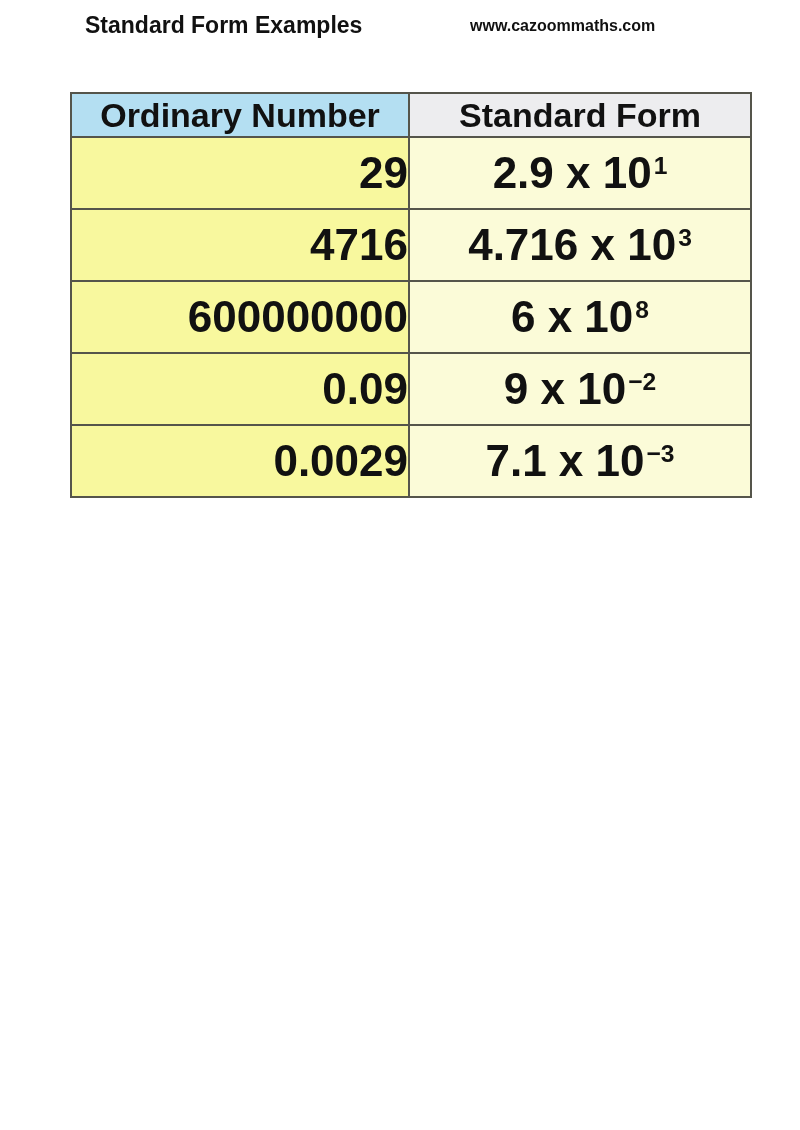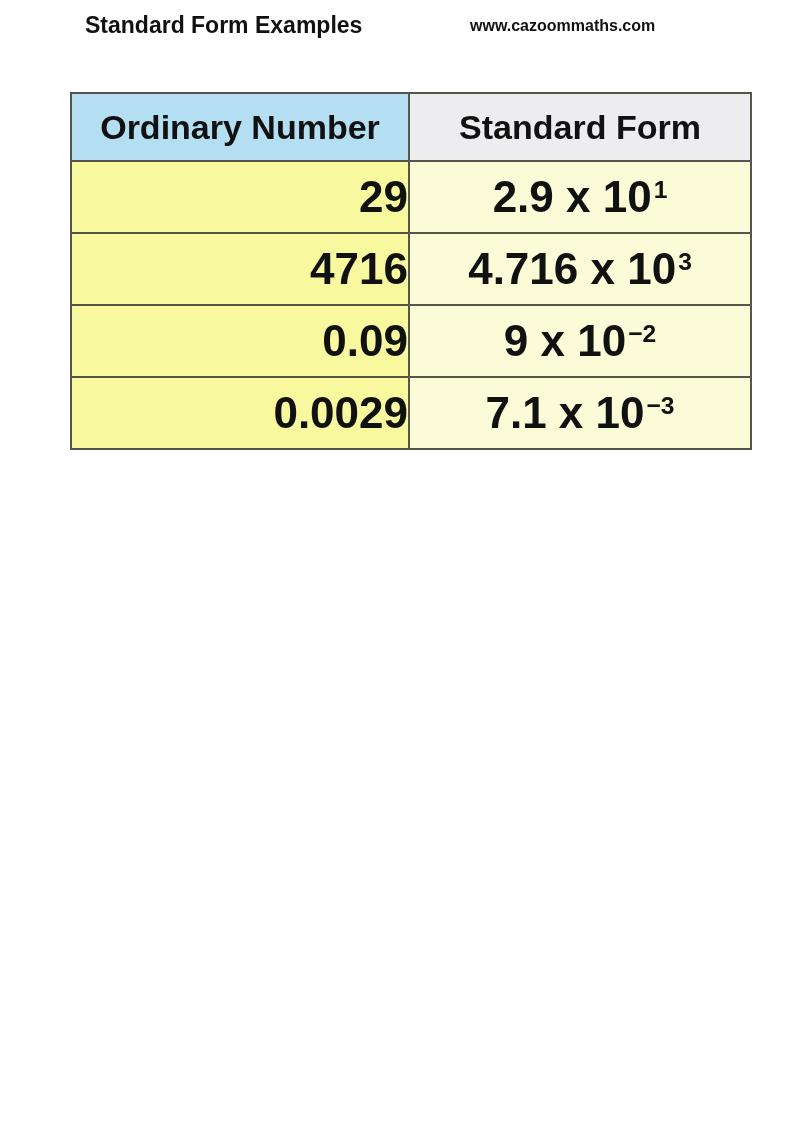--- a/index.html
+++ b/index.html
@@ -40,21 +40,21 @@
   }
   table.sf-table col.c-ord { width: 338px; }
   table.sf-table col.c-std { width: 342px; }
   table.sf-table th, table.sf-table td {
     border: 2px solid var(--border, #55554b);
     vertical-align: middle;
     font-weight: bold;
     overflow: hidden;
     white-space: nowrap;
   }
-  th.hdr { height: 68px; font-size: 34px; text-align: center; margin-left: 32px; }
+  th.hdr { height: 44px; font-size: 34px; text-align: center; margin-left: 32px; }
   th.hdr-ord { background: var(--header-ordinary-bg, #b4dff2); }
   th.hdr-std { background: var(--header-standard-bg, #ededef); }
   td.ord {
     height: 72px;
     background: var(--cell-ordinary-bg, #f8f89e);
     font-size: 44px;
     text-align: right;
     padding-left: 9px;
   }
   td.std {
@@ -92,20 +92,24 @@
   <tbody>
     <tr>
       <td class="ord">29</td>
       <td class="std"><span>2.9 x 10</span><sup>1</sup></td>
     </tr>
     <tr>
       <td class="ord">4716</td>
       <td class="std"><span>4.716 x 10</span><sup>3</sup></td>
     </tr>
     <tr>
+      <td class="ord">600000000</td>
+      <td class="std"><span>6 x 10</span><sup>8</sup></td>
+    </tr>
+    <tr>
       <td class="ord">0.09</td>
       <td class="std"><span>9 x 10</span><sup>−2</sup></td>
     </tr>
     <tr>
       <td class="ord">0.0029</td>
       <td class="std"><span>7.1 x 10</span><sup>−3</sup></td>
     </tr>
   </tbody>
 </table>
 

